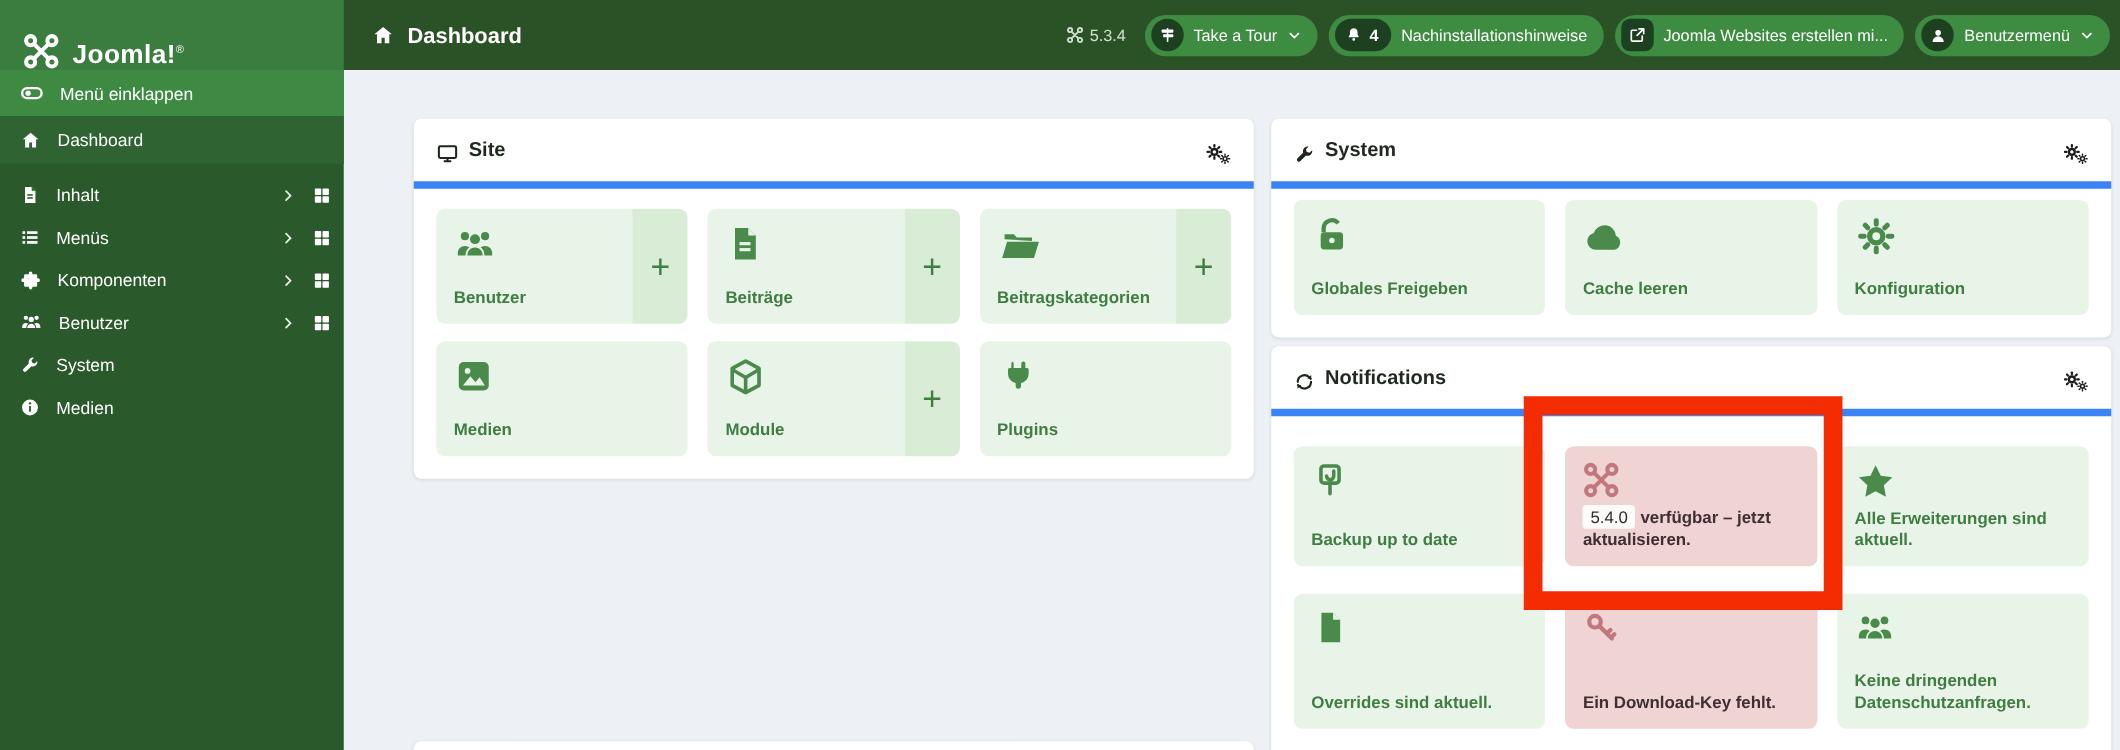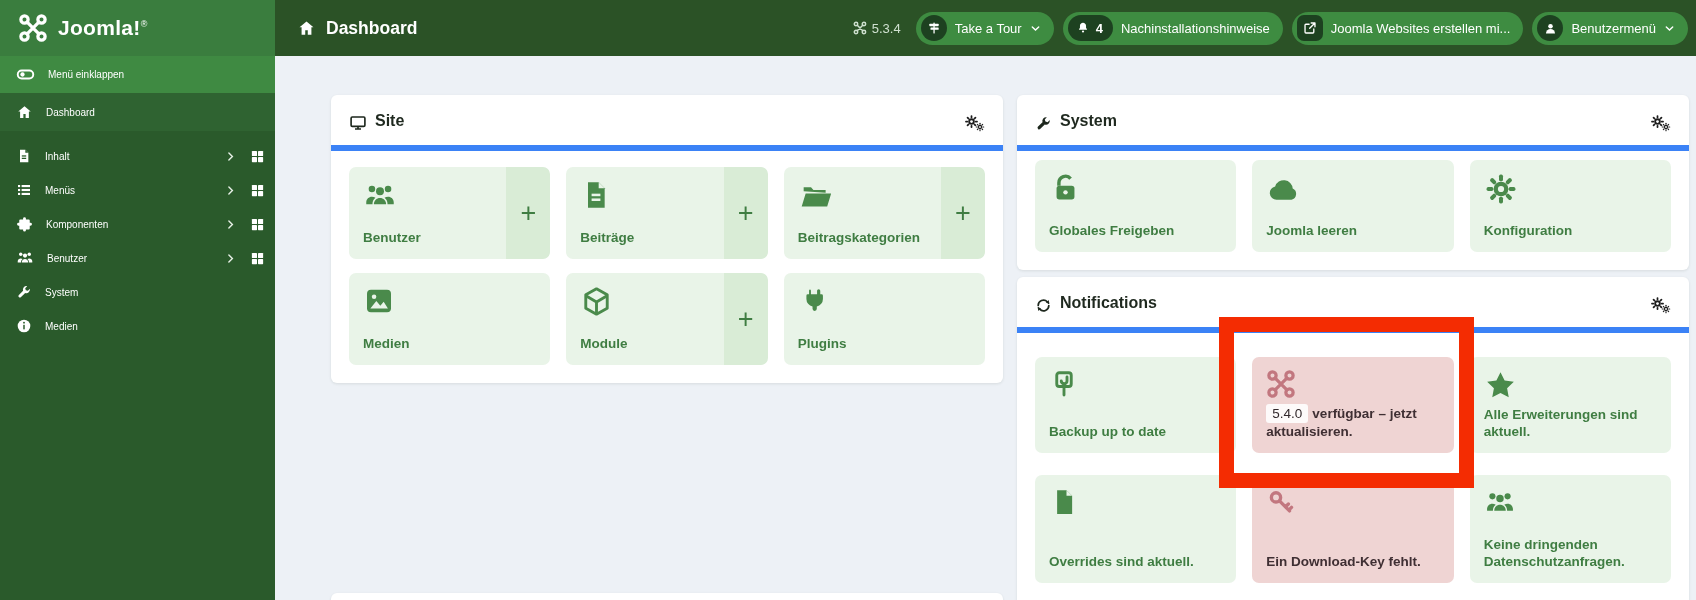--- a/index.html
+++ b/index.html
@@ -3,42 +3,42 @@
 <meta charset="utf-8">
 <style>
   html,body{margin:0;padding:0;background:#dfe3e8;}
   .viewport{position:relative;width:1696px;height:600px;overflow:hidden;
     font-family:"Liberation Sans",sans-serif;background:#edf1f6;}
   svg.ic{display:inline-block;vertical-align:middle;flex:none;}
 
   
   .topbar{position:absolute;left:0;top:0;width:1696px;height:56px;background:#2b5226;
     display:flex;align-items:center;z-index:10;}
-  .brand{width:275px;height:56px;background:#3a7d3e;display:flex;align-items:center;
+  .brand{width:275px;height:56px;background:#3a7d3e;display:flex;align-items:flex-end;
     gap:10px;padding-left:18px;box-sizing:border-box;color:#fff;flex:none;}
   .brand-name{font-size:21px;font-weight:700;letter-spacing:.3px;}
   .brand sup{font-size:9px;font-weight:400;}
   .page-head{display:flex;align-items:center;gap:10px;color:#fff;margin-left:22px;}
   .page-title{font-size:17.5px;font-weight:600;}
   .top-actions{margin-left:auto;display:flex;align-items:center;gap:9px;padding-right:8px;}
   .version{display:flex;align-items:center;gap:5px;color:#cfe0cf;font-size:13px;margin-right:6px;}
   .pill{display:flex;align-items:center;gap:8px;background:#3e8c41;border:none;cursor:pointer;
     height:33px;border-radius:17px;padding:0 13px 0 5px;color:#fff;font-size:13px;
     font-family:inherit;white-space:nowrap;}
   .pill .ico-wrap{width:26px;height:26px;border-radius:50%;background:#1d4120;display:flex;
     align-items:center;justify-content:center;color:#fff;}
   .pill .ico-wrap.sq{border-radius:7px;}
   .pill .cap{display:flex;align-items:center;gap:6px;background:#1d4120;border-radius:14px;
     height:26px;padding:0 10px 0 8px;font-weight:700;}
 
   
   .sidebar{position:absolute;left:0;top:56px;width:275px;height:544px;background:#2a5a2b;z-index:5;}
   .s-item{display:flex;align-items:center;gap:13px;height:34px;padding:0 10px 0 16px;
     color:#fff;cursor:pointer;}
-  .s-item .s-lbl{font-size:10px;flex:1;}
+  .s-item .s-lbl{font-size:14px;flex:1;}
   .s-item .chev{color:#e7f0e7;}
   .s-row-collapse{height:37px;background:#3f8a42;}
   .s-row-active{height:38px;background:#2f6331;}
   .s-list{padding-top:8px;}
 
   
   .main{position:absolute;left:275px;top:56px;width:1421px;height:544px;background:#edf1f6;}
   .card{position:absolute;background:#fff;border-radius:6px;box-shadow:0 1px 3px rgba(20,40,20,.10);}
   .card-h{display:flex;align-items:flex-end;gap:8px;padding:15px 18px 13px;border-bottom:6px solid #3b82f6;}
   .card-h .h-ic{color:#1d271d;}
@@ -472,21 +472,21 @@
         <a class="tile">
           <svg class="ic t-ic" width="33" height="33">
               <use href="#i-unlock"></use>
             </svg>
           <span class="t-lbl">Globales Freigeben</span>
         </a>
         <a class="tile">
           <svg class="ic t-ic" width="36" height="36">
               <use href="#i-cloud"></use>
             </svg>
-          <span class="t-lbl">Joomla leeren</span>
+          <span class="t-lbl">Cache leeren</span>
         </a>
         <a class="tile">
           <svg class="ic t-ic" width="34" height="34">
               <use href="#i-gear"></use>
             </svg>
           <span class="t-lbl">Konfiguration</span>
         </a>
       </div>
     </section>
 

